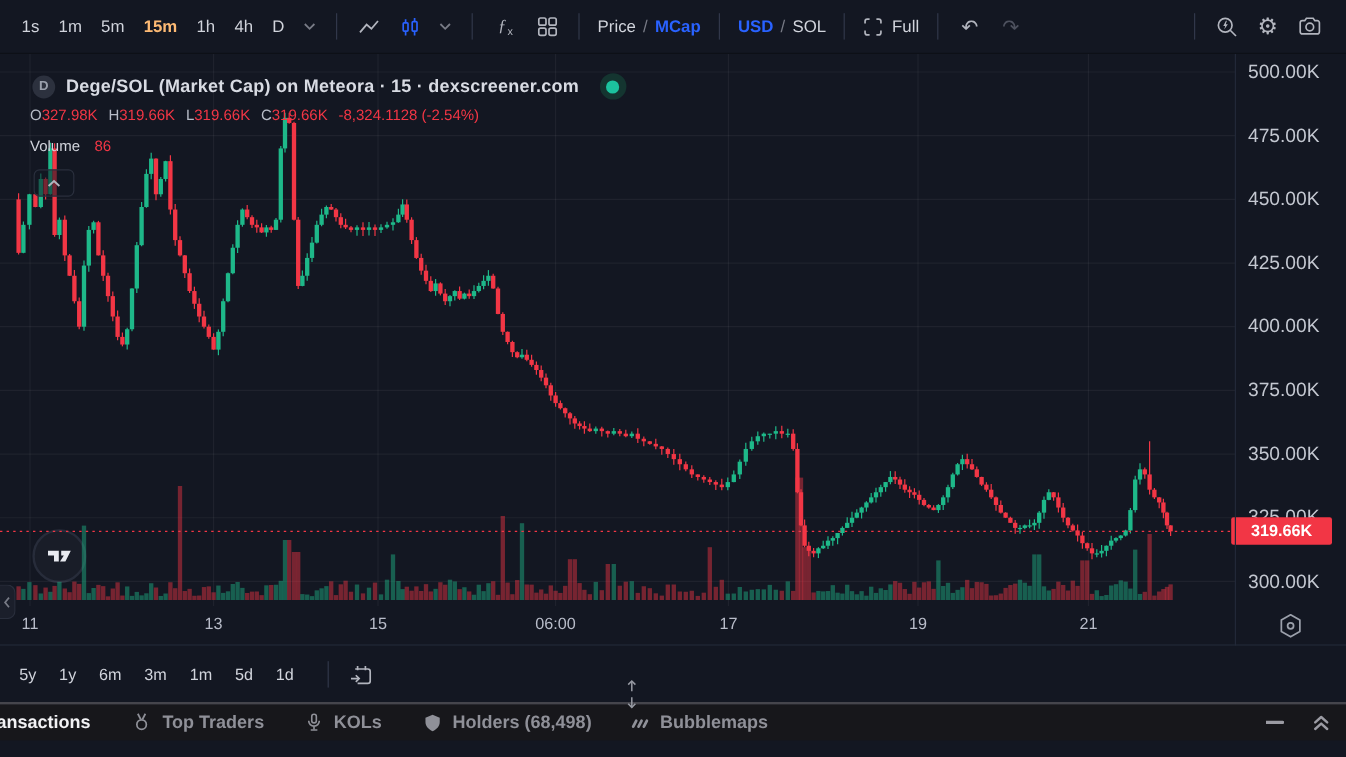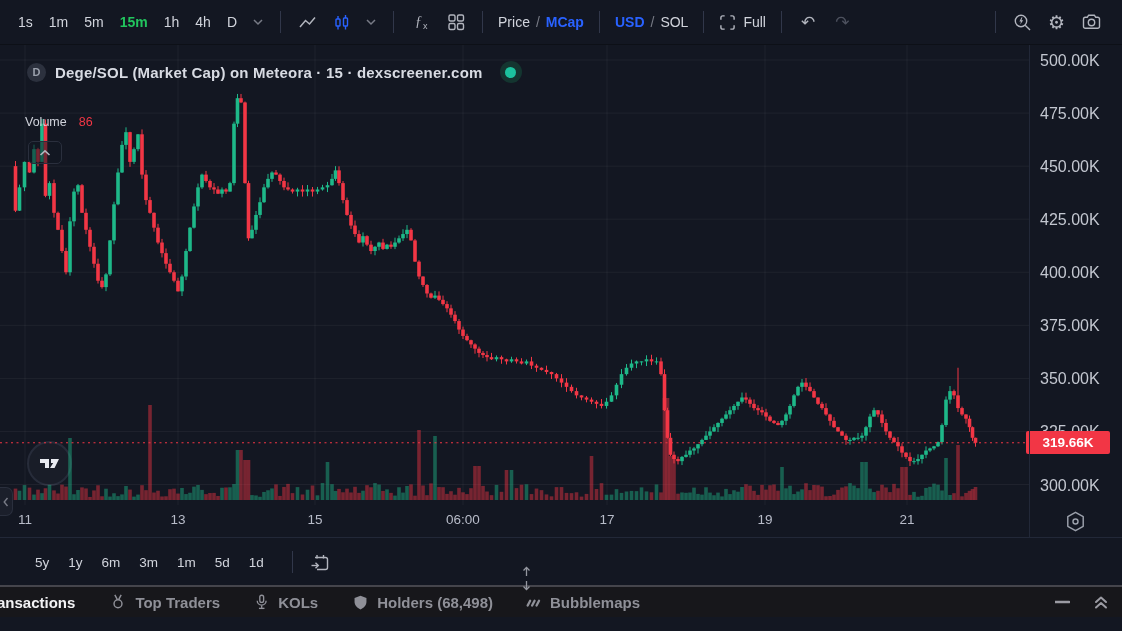--- a/index.html
+++ b/index.html
@@ -3,21 +3,21 @@
 <meta charset="utf-8">
 <style>
   * { box-sizing: border-box; margin: 0; padding: 0; }
   html,body { width:1122px; height:631px; background:#131722; overflow:hidden;
     font-family:"Liberation Sans", sans-serif; color:#d1d4dc; position:relative; }
 
   
   .toolbar { position:absolute; top:0; left:0; width:1122px; height:45px;
     display:flex; align-items:center; padding:0 12px 0 10px; border-bottom:1px solid #0d1017; }
   .tf { padding:0 8px; font-size:14px; color:#d1d4dc; cursor:pointer; line-height:45px; }
-  .tf.active { color:#22c55e; font-weight:700; }
+  .tf.active { color:#fdba74; font-weight:700; }
   .vsep { width:1px; height:22px; background:#31374a; margin:0 9px; flex:0 0 1px; }
   .ibtn { display:flex; align-items:center; justify-content:center; padding:0 8px; height:45px; cursor:pointer; }
   .ibtn svg { display:block; }
   .glyph-btn { font-size:17px; color:#b2b5be; padding:0 10px; cursor:pointer; }
   .glyph-btn.dim { color:#4d515e; }
   .toggle { display:flex; align-items:center; gap:6px; font-size:14px; padding:0 6px; cursor:pointer; }
   .toggle .on { color:#2962ff; font-weight:600; }
   .toggle .off { color:#d1d4dc; }
   .toggle .sl { color:#787b86; }
   .full { display:flex; align-items:center; gap:7px; font-size:14px; color:#d1d4dc; padding:0 6px; cursor:pointer; }
@@ -55,21 +55,21 @@
   .price-tag { position:absolute; left:-4px; width:84px; height:23px; background:#f23645; border-radius:2px;
     color:#fff; font-weight:700; font-size:13.5px; display:flex; align-items:center; justify-content:center; z-index:6; }
 
   
   #x-axis { position:absolute; top:505px; left:0; width:1122px; height:33px; border-bottom:1px solid #222838; }
   .xtick { position:absolute; top:7px; width:60px; margin-left:-30px; text-align:center; font-size:13.5px; color:#b8bcc9; }
   .hex-btn { position:absolute; left:1063px; top:4px; cursor:pointer; }
 
   
   .btoolbar { position:absolute; top:539px; left:0; width:1122px; height:46px;
-    display:flex; align-items:center; padding:0 16px 0 35px; }
+    display:flex; align-items:center; padding:0 16px 0 16px; }
   .range { font-size:13.5px; color:#d1d4dc; margin-right:19px; cursor:pointer; }
   .bt-right { margin-left:auto; display:flex; align-items:center; gap:15px; font-size:13.5px; }
   .bt-right .blue { color:#2962ff; font-weight:600; }
   .clock { color:#d1d4dc; }
 
   
   .tabbar { position:absolute; top:585px; left:0; width:1122px; height:32px; background:#17171b;
     border-top:2px solid #45454c; display:flex; align-items:center; }
   .tab { display:flex; align-items:center; gap:8px; font-size:15px; font-weight:600; color:#8f9098;
     cursor:pointer; white-space:nowrap; }
@@ -900,20 +900,27 @@
       <line x1="0" x2="1030" y1="397.77164999999997" y2="397.77164999999997" stroke="#f23645" stroke-width="1" stroke-dasharray="2 3.5"></line>
     </svg>
 
   <div class="legend title-row">
     <span class="badge">D</span>
     <span class="symtitle">Dege/SOL (Market Cap) on Meteora · 15 · dexscreener.com</span>
     <span class="livedot">
         <i></i>
       </span>
   </div>
+  <div class="legend ohlc-row">
+    <span><span class="L">O</span><span class="V">327.98K</span></span>
+    <span><span class="L">H</span><span class="V">319.66K</span></span>
+    <span><span class="L">L</span><span class="V">319.66K</span></span>
+    <span><span class="L">C</span><span class="V">319.66K</span></span>
+    <span class="red">-8,324.1128 (-2.54%)</span>
+  </div>
   <div class="legend vol-row">
     <span>Volume</span>
     <span class="red">86</span>
   </div>
   <div class="collapse-btn">
     <svg width="12" height="8" viewBox="0 0 12 8" fill="none" stroke="#b2b5be" stroke-width="1.6">
         <polyline points="1.5,6 6,1.8 10.5,6"></polyline>
       </svg>
   </div>
   <div class="left-tab">

